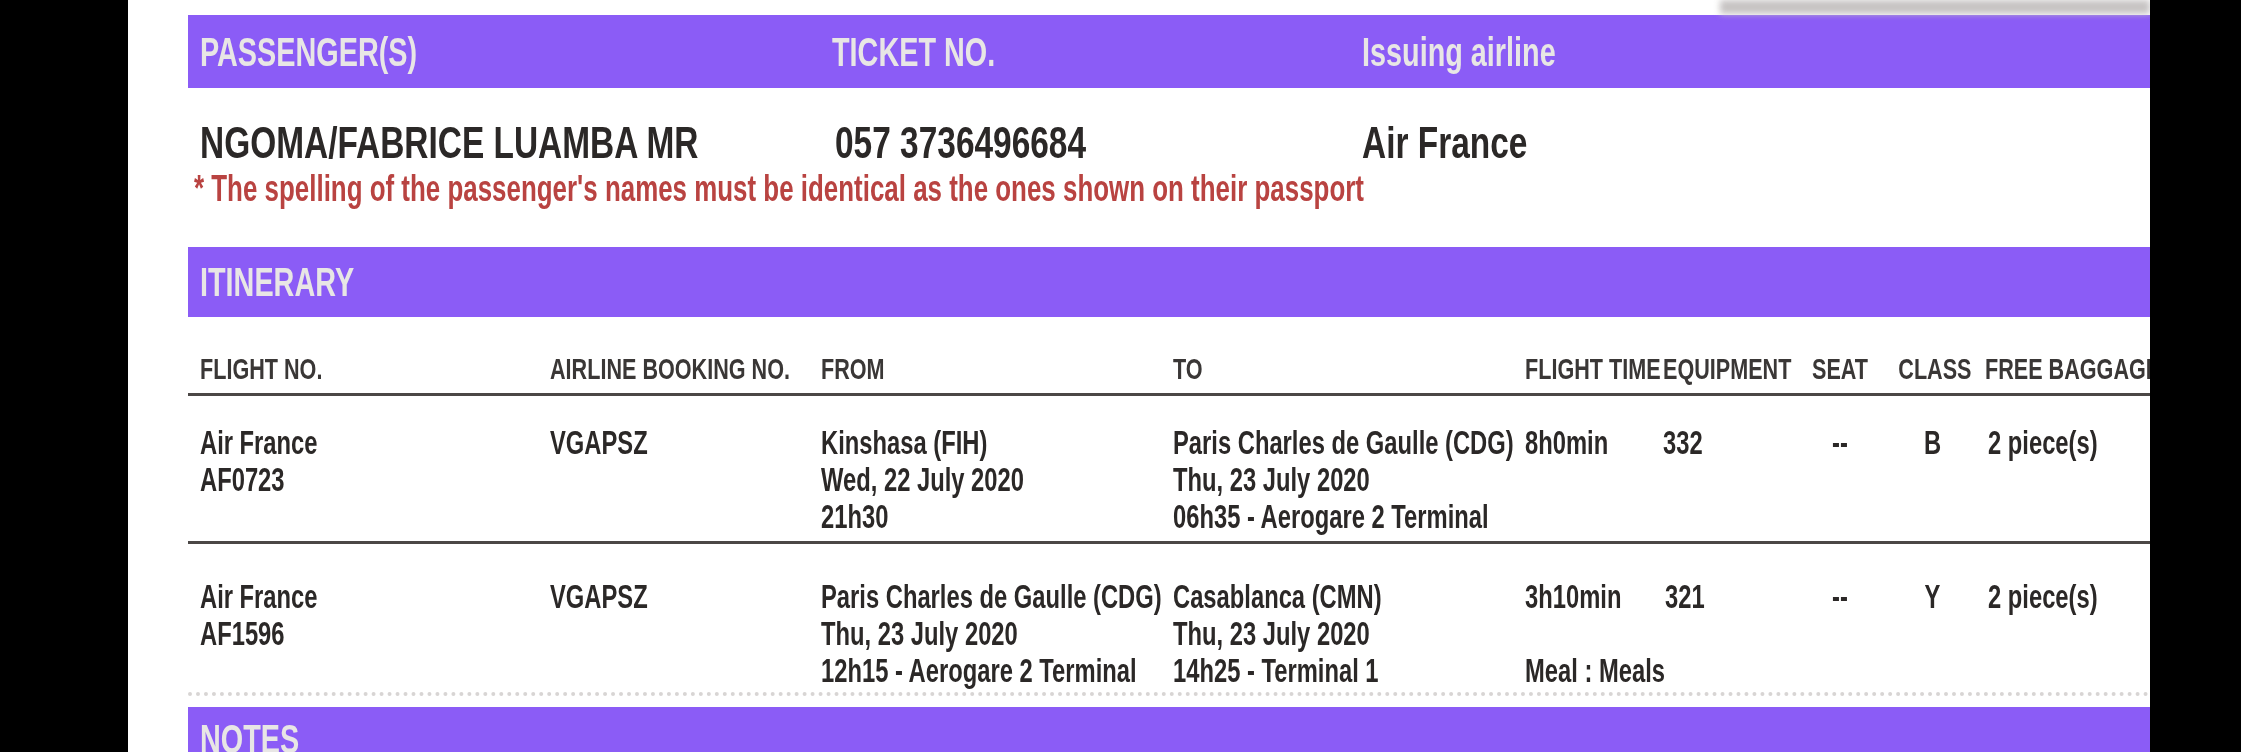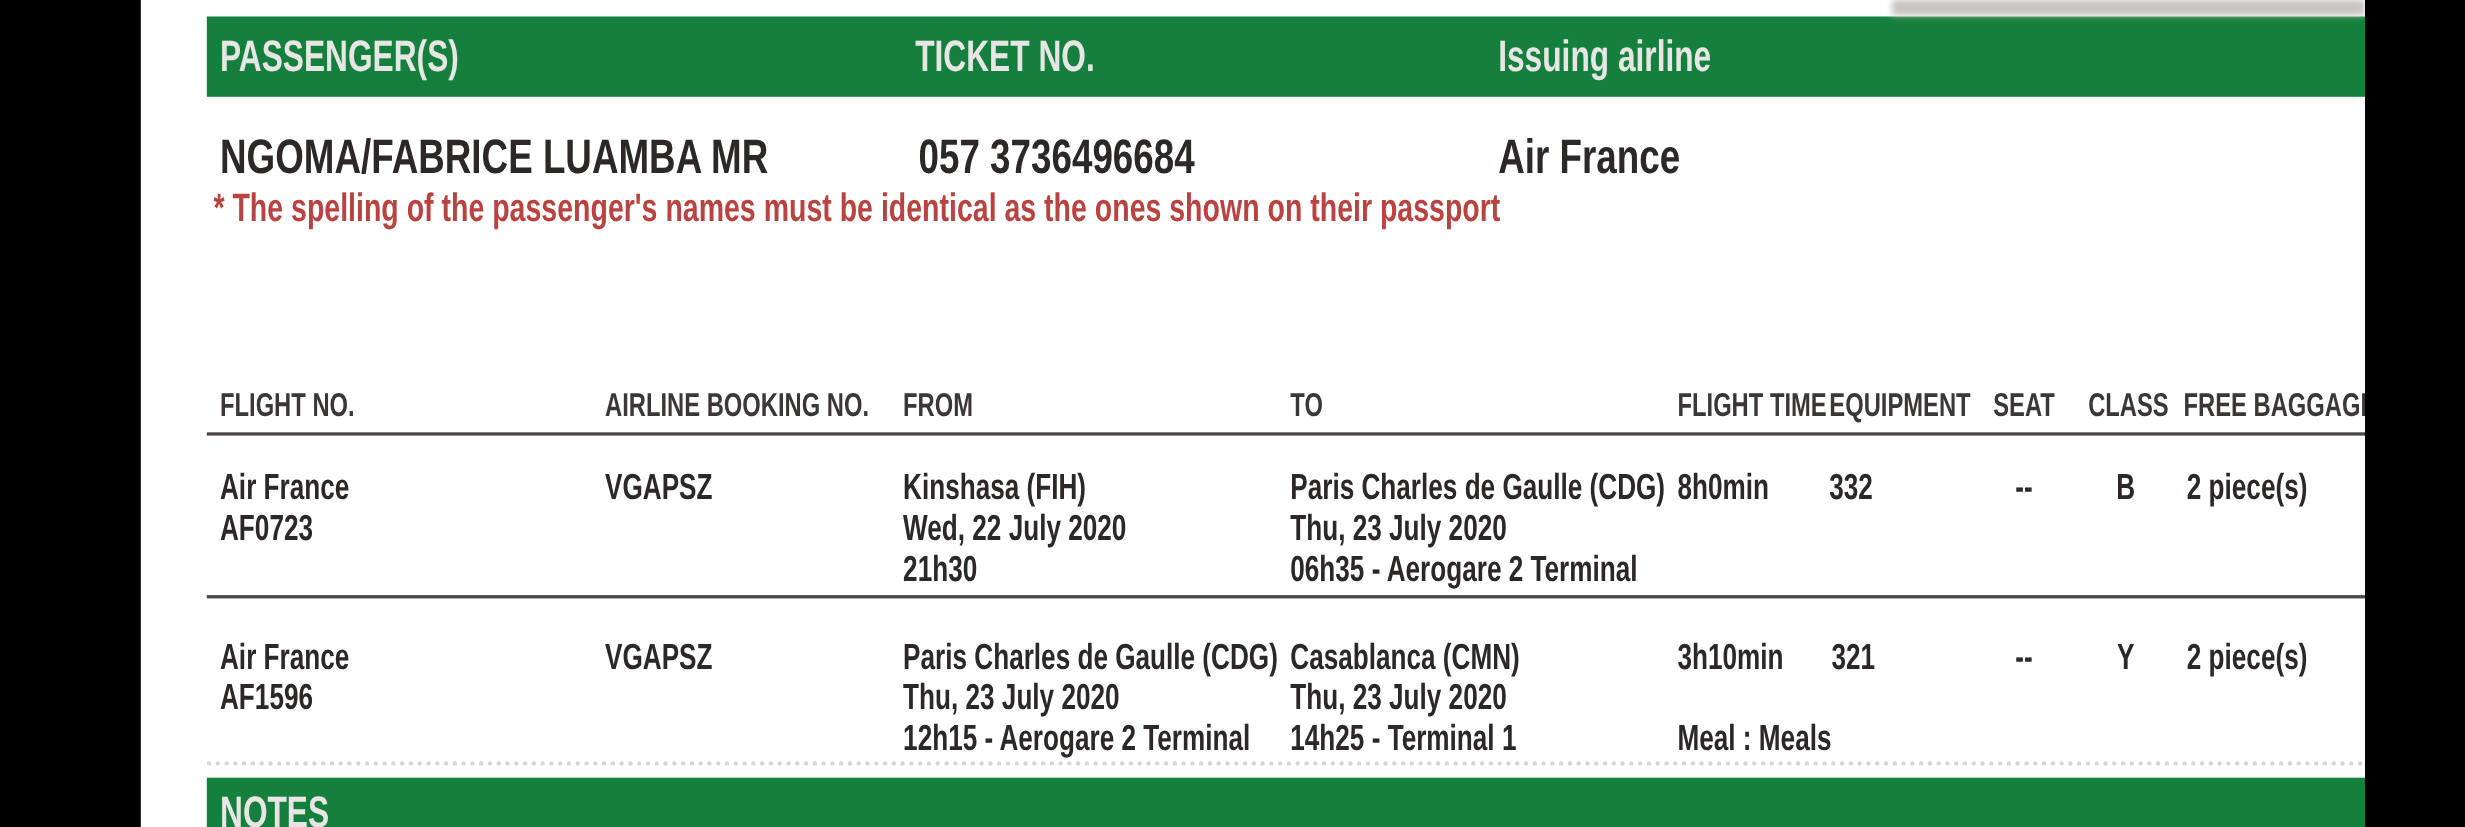--- a/index.html
+++ b/index.html
@@ -5,21 +5,21 @@
   html,body{margin:0;padding:0;background:#222;}
   .stage{
     position:relative;width:2241px;height:752px;overflow:hidden;
     background:#ffffff;font-family:"Liberation Sans",sans-serif;
   }
   .photo{position:absolute;inset:0;filter:blur(0.5px);}
   .frame{position:absolute;top:0;height:752px;background:#000;}
   .frame-left{left:0;width:128px;}
   .frame-right{left:2150px;width:91px;}
   .smudge{position:absolute;left:1720px;top:0;width:430px;height:14px;background:#c7c4c3;filter:blur(3px);}
-  .bar{position:absolute;left:188px;width:1962px;background:#15803d;}
+  .bar{position:absolute;left:188px;width:1962px;background:#8b5cf6;}
   .bar-passenger{top:15px;height:73px;}
   .bar-itinerary{top:247px;height:70px;}
   .bar-notes{top:707px;height:70px;}
   .bar .t{
     position:absolute;top:50%;font-size:40px;font-weight:bold;color:#e8e6e5;
     white-space:nowrap;transform:translateY(-50%) scaleX(0.72);transform-origin:0 50%;
   }
   .txt{
     position:absolute;font-weight:bold;color:#2b2827;white-space:nowrap;
     transform:scaleX(0.72);transform-origin:0 0;
@@ -45,20 +45,23 @@
       <span class="t" style="left:12px">PASSENGER(S)</span>
       <span class="t" style="left:644px">TICKET NO.</span>
       <span class="t" style="left:1174px">Issuing airline</span>
     </div>
 
     <span class="txt big" style="left:200px;top:118px">NGOMA/FABRICE LUAMBA MR</span>
     <span class="txt big" style="left:835px;top:118px">057 3736496684</span>
     <span class="txt big" style="left:1362px;top:118px">Air France</span>
     <span class="txt note" style="left:194px;top:168px">* The spelling of the passenger's names must be identical as the ones shown on their passport</span>
 
+    <div class="bar bar-itinerary">
+      <span class="t" style="left:12px">ITINERARY</span>
+    </div>
 
     <span class="txt th" style="left:200px;top:352px">FLIGHT NO.</span>
     <span class="txt th" style="left:550px;top:352px">AIRLINE BOOKING NO.</span>
     <span class="txt th" style="left:821px;top:352px">FROM</span>
     <span class="txt th" style="left:1173px;top:352px">TO</span>
     <span class="txt th" style="left:1525px;top:352px">FLIGHT TIME</span>
     <span class="txt th" style="left:1663px;top:352px">EQUIPMENT</span>
     <span class="txt th ctr" style="left:1795px;top:352px;width:90px">SEAT</span>
     <span class="txt th ctr" style="left:1885px;top:352px;width:95px">CLASS</span>
     <span class="txt th" style="left:1985px;top:352px">FREE BAGGAGE</span>

